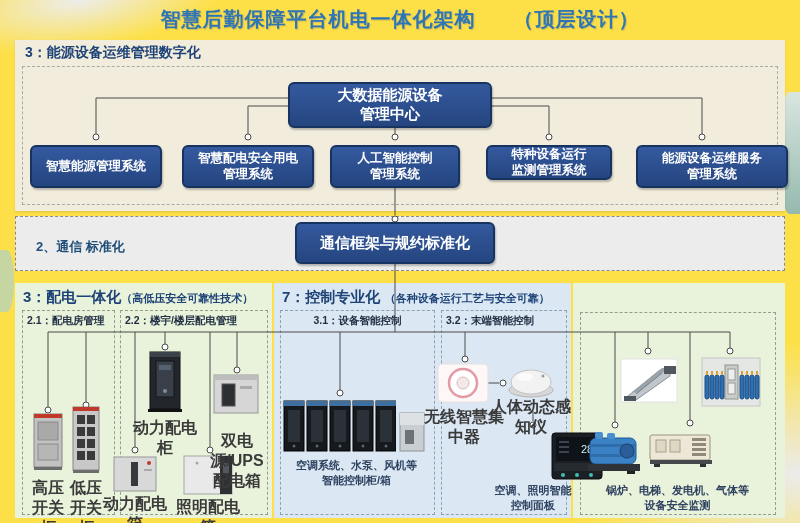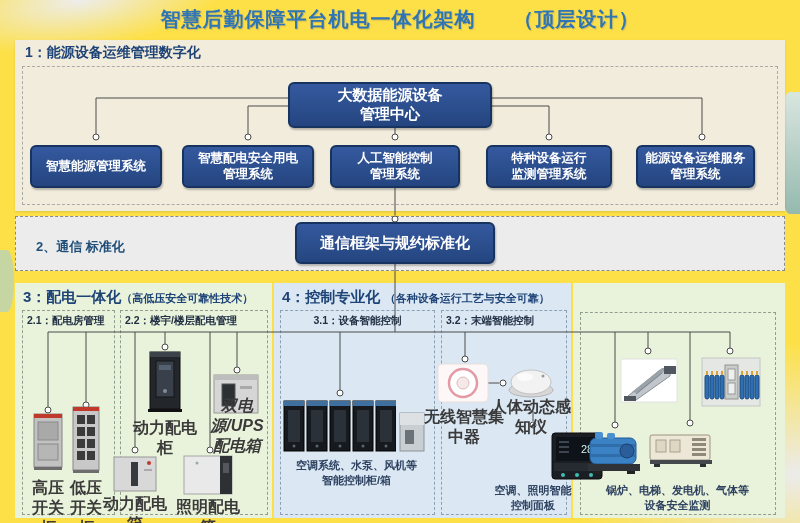--- a/index.html
+++ b/index.html
@@ -50,27 +50,27 @@
   <div class="title">
     <span>智慧后勤保障平台机电一体化架构</span><span class="sub">（顶层设计）</span>
   </div>
 
   <div class="panel p1"></div>
   <div class="panel p2"></div>
   <div class="panel p3"></div>
   <div class="panel p4"></div>
   <div class="panel p5"></div>
 
-  <div class="sec-h h-big" style="left:25px;top:44px;font-size:14px;z-index:3;">1：能源设备运维管理数字化</div>
+  <div class="sec-h h-big" style="left:25px;top:44px;font-size:14px;z-index:3;">3：能源设备运维管理数字化</div>
   <div class="s2label">2、通信 标准化</div>
   <div class="sec-h" style="left:23px;top:288px;z-index:3;">
     <span class="h-big">3：配电一体化</span><span class="h-note">（高低压安全可靠性技术）</span>
   </div>
   <div class="sec-h" style="left:282px;top:288px;z-index:3;">
-    <span class="h-big">4：控制专业化</span> <span class="h-note">（各种设备运行工艺与安全可靠）</span>
+    <span class="h-big">7：控制专业化</span> <span class="h-note">（各种设备运行工艺与安全可靠）</span>
   </div>
 
   <div class="dashedbox" style="left:22px;top:66px;width:756px;height:139px;border-color:#a9a9a9;"></div>
   <div class="dashedbox" style="left:22px;top:310px;width:93px;height:205px;">
     <div class="sublabel">2.1：配电房管理</div>
   </div>
   <div class="dashedbox" style="left:120px;top:310px;width:148px;height:205px;">
     <div class="sublabel">2.2：楼宇/楼层配电管理</div>
   </div>
   <div class="dashedbox dash-blue" style="left:280px;top:310px;width:155px;height:205px;text-align:center;">
@@ -138,25 +138,25 @@
     <span class="pre">智慧能源管理系统</span>
   </div>
   <div class="bluebox sys" style="left:182px;top:145px;width:132px;height:43px;">
     <span class="pre">智慧配电安全用电
 管理系统</span>
   </div>
   <div class="bluebox sys" style="left:330px;top:145px;width:130px;height:43px;">
     <span class="pre">人工智能控制
 管理系统</span>
   </div>
-  <div class="bluebox sys" style="left:486px;top:145px;width:126px;height:43px;">
+  <div class="bluebox sys" style="left:486px;top:145px;width:126px;height:35px;">
     <span class="pre">特种设备运行
 监测管理系统</span>
   </div>
-  <div class="bluebox sys" style="left:636px;top:145px;width:119px;height:43px;">
+  <div class="bluebox sys" style="left:636px;top:145px;width:152px;height:43px;">
     <span class="pre">能源设备运维服务
 管理系统</span>
   </div>
 
   <div class="bluebox" style="left:295px;top:222px;width:200px;height:42px;font-size:15px;">
     <span class="pre">通信框架与规约标准化</span>
   </div>
 
   <div class="eq" style="left:33px;top:413px;">
     <svg width="30" height="58">
@@ -217,21 +217,21 @@
         <rect x="37" y="1" width="12" height="38" fill="#2e3134"></rect>
         <rect x="40" y="8" width="6" height="10" fill="#54585c"></rect>
         <circle cx="14" cy="8" r="1.5" fill="#9aa"></circle>
       </svg>
   </div>
   <div class="eq-label" style="left:28px;top:478px;width:40px;"><span class="pre">高压
 开关柜</span></div>
   <div class="eq-label" style="left:66px;top:478px;width:40px;"><span class="pre">低压
 开关柜</span></div>
   <div class="eq-label" style="left:130px;top:418px;width:70px;"><span class="pre">动力配电柜</span></div>
-  <div class="eq-label" style="left:203px;top:396px;width:68px;font-style:italic;"><span class="pre">双电源/UPS
+  <div class="eq-label" style="left:203px;top:431px;width:68px;"><span class="pre">双电源/UPS
 配电箱</span></div>
   <div class="eq-label" style="left:103px;top:494px;width:64px;"><span class="pre">动力配电箱</span></div>
   <div class="eq-label" style="left:176px;top:497px;width:64px;"><span class="pre">照明配电箱</span></div>
 
   <div class="eq" style="left:283px;top:398px;">
     <svg width="113" height="57">
       <g>
         <g transform="translate(0,0)">
             <rect x="1" y="3" width="20" height="50" fill="#16191d" stroke="#000"></rect>
             <rect x="1" y="3" width="20" height="5" fill="#3f6f9f"></rect>

